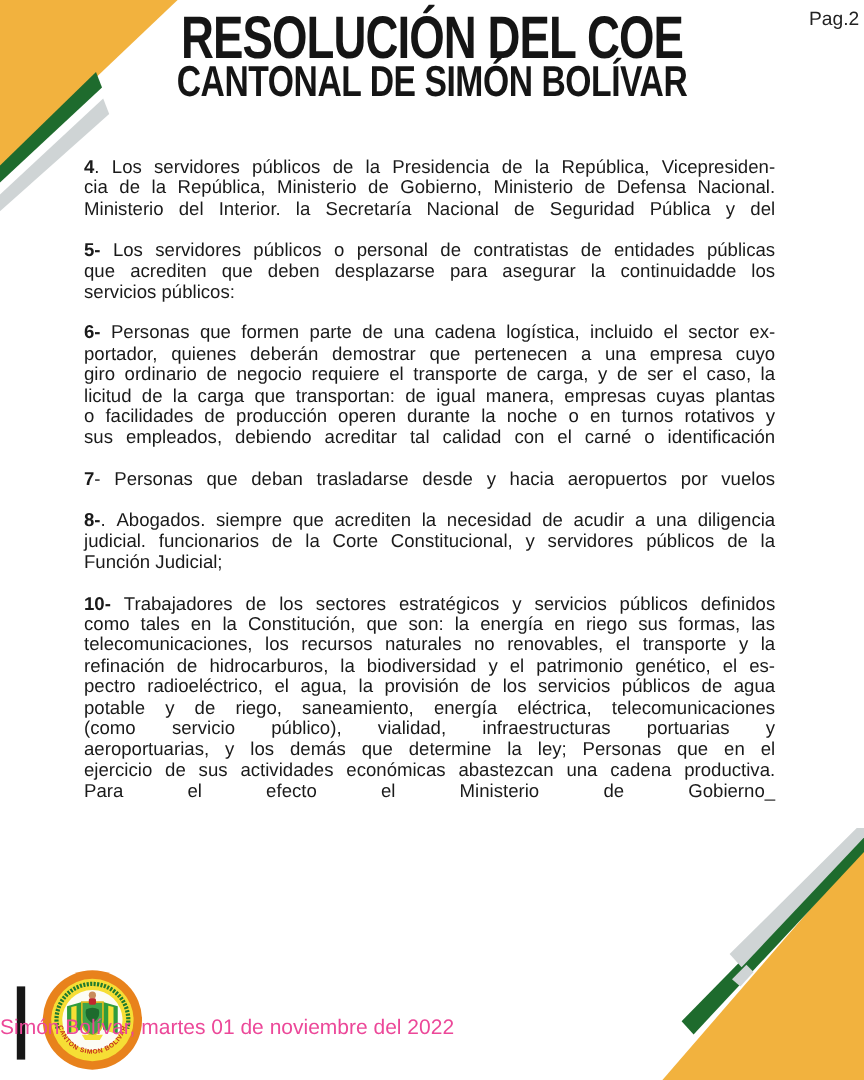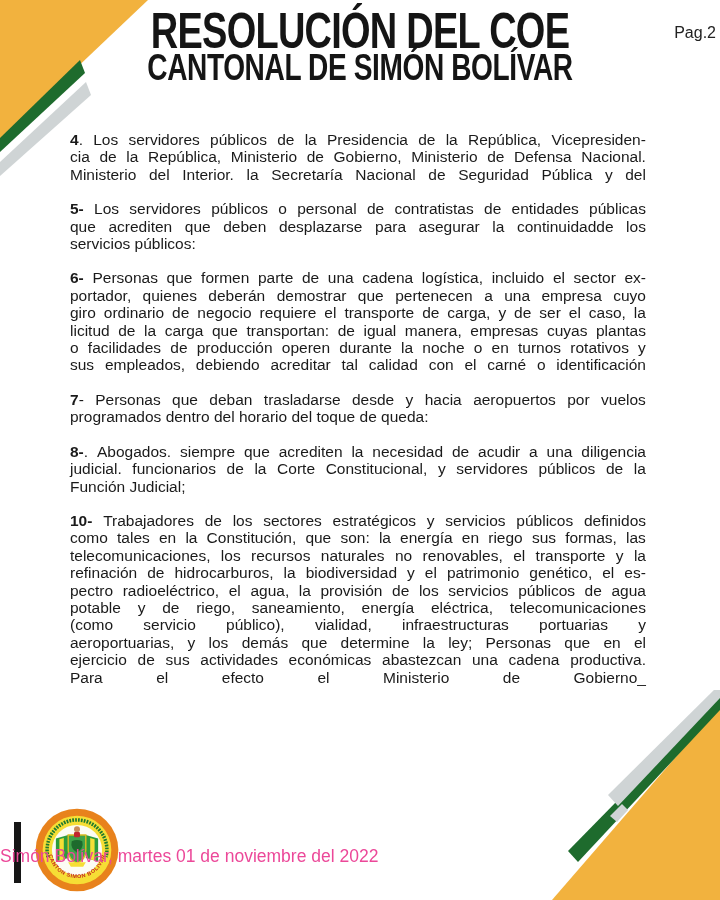--- a/index.html
+++ b/index.html
@@ -9,21 +9,21 @@
     background: #ffffff;
     overflow: hidden;
     font-family: "Liberation Sans", "DejaVu Sans", sans-serif;
     color: #1a1a1a;
   }
   .corner-svg { position: absolute; display: block; }
   .corner-tl { left: 0; top: 0; }
   .corner-br { left: 520px; top: 690px; }
 
   .pag-label {
-    position: absolute; top: 24px; right: 4px;
+    position: absolute; top: 8px; right: 4px;
     font-size: 16px; color: #222;
   }
 
   .title-1, .title-2 {
     position: absolute; left: 0; width: 720px;
     text-align: center; font-weight: bold; color: #151515;
     white-space: nowrap;
   }
   .title-1 { top: 2px;  font-size: 50px; letter-spacing: -1px; transform: scaleX(0.76); }
   .title-2 { top: 47px; font-size: 36px; letter-spacing: -0.5px; transform: scaleX(0.78); }
@@ -238,21 +238,20 @@
           <span>que</span>
           <span>deban</span>
           <span>trasladarse</span>
           <span>desde</span>
           <span>y</span>
           <span>hacia</span>
           <span>aeropuertos</span>
           <span>por</span>
           <span>vuelos</span>
         </div>
-        <div class="line">programados dentro del horario del toque de queda:</div>
       </div>
       <div class="para">
         <div class="line stretch">
           <span><b>8-</b>.</span>
           <span>Abogados.</span>
           <span>siempre</span>
           <span>que</span>
           <span>acrediten</span>
           <span>la</span>
           <span>necesidad</span>

